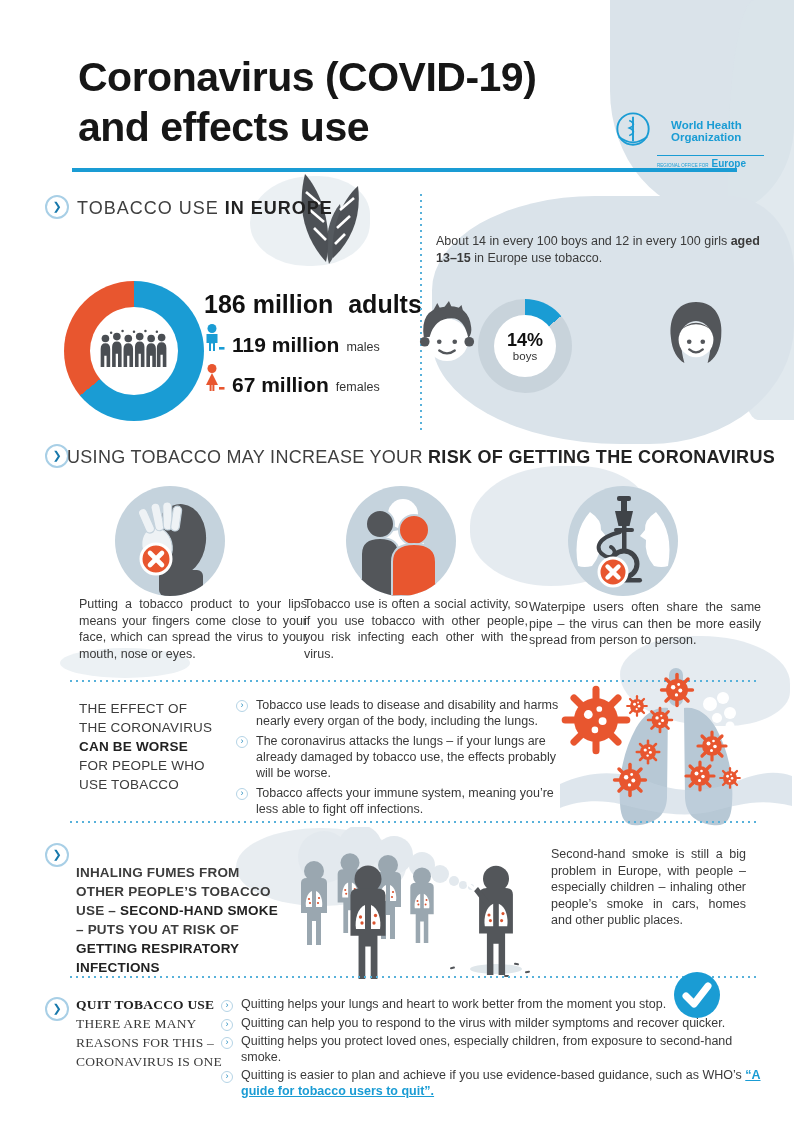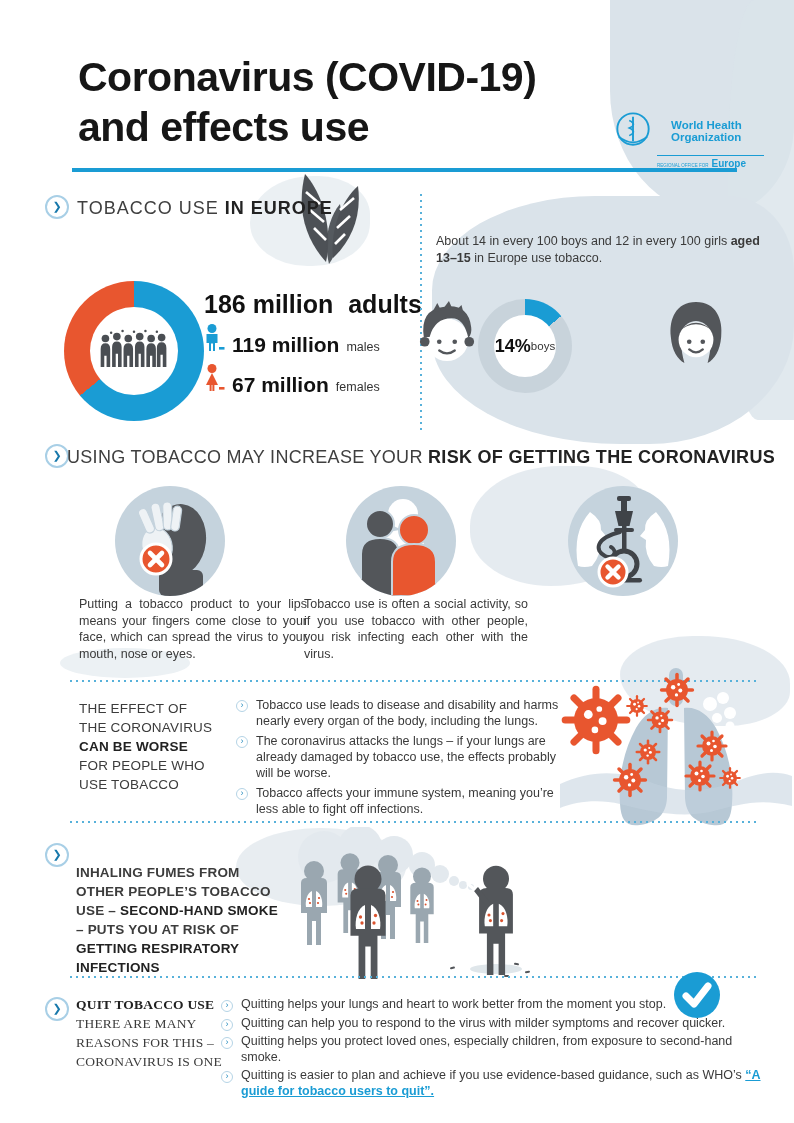--- a/index.html
+++ b/index.html
@@ -22,21 +22,21 @@
   .chev{position:absolute;width:20px;height:20px;border:2px solid #a8cfe6;border-radius:50%;
         color:#1778ab;font-size:11px;font-weight:700;text-align:center;line-height:19px;background:#fff;}
   
   .shead{position:absolute;font-size:18px;color:#3f3f3f;letter-spacing:0.8px;}
   .shead b{color:#222;}
   
   .para{position:absolute;font-size:12.5px;line-height:16.5px;color:#3a3a3a;}
   .just{text-align:justify;}
   
   .donut{position:absolute;border-radius:50%;}
-  .hole{position:absolute;background:#fff;border-radius:50%;display:flex;flex-direction:row;
+  .hole{position:absolute;background:#fff;border-radius:50%;display:flex;flex-direction:column;
         align-items:center;justify-content:center;}
   .stat-total{position:absolute;left:204px;top:290px;font-size:25px;font-weight:700;color:#111;}
   .stat-total .lbl{margin-left:15px;}
   .stat-row{position:absolute;display:flex;align-items:flex-end;gap:7px;}
   .stat-row .v{font-size:21px;font-weight:700;color:#111;line-height:22px;}
   .stat-row .u{font-size:12.5px;color:#333;padding-bottom:2px;}
   .vdot{position:absolute;left:420px;top:194px;width:2px;height:240px;
         background:repeating-linear-gradient(180deg,#57b1da 0 2px,transparent 2px 6px);}
   .hdot{position:absolute;left:70px;width:688px;height:2px;
         background:repeating-linear-gradient(90deg,#57b1da 0 2px,transparent 2px 6px);}
@@ -310,20 +310,21 @@
       <circle cx="45" cy="86" r="14" fill="#e8562f" stroke="#fff" stroke-width="3"></circle>
       <g stroke="#fff" stroke-width="4.4" stroke-linecap="round">
         <line x1="39.5" y1="80.5" x2="50.5" y2="91.5"></line>
           <line x1="50.5" y1="80.5" x2="39.5" y2="91.5"></line>
       </g>
     </svg>
   </div>
 
   <div class="para just" style="left:79px;top:596px;width:228px;">Putting a tobacco product to your lips means your fingers come close to your face, which can spread the virus to your mouth, nose or eyes.</div>
   <div class="para just" style="left:304px;top:596px;width:224px;">Tobacco use is often a social activity, so if you use tobacco with other people, you risk infecting each other with the virus.</div>
+  <div class="para just" style="left:529px;top:599px;width:232px;">Waterpipe users often share the same pipe – the virus can then be more easily spread from person to person.</div>
 
   <div class="hdot" style="top:680px;"></div>
 
   <div class="hblock" style="left:79px;top:699px;width:160px;">
     <div>THE EFFECT OF</div>
     <div>THE CORONAVIRUS</div>
     <b>CAN BE WORSE</b>
     <div>FOR PEOPLE WHO</div>
     <div>USE TOBACCO</div>
   </div>
@@ -448,20 +449,21 @@
       <line x1="192" y1="62" x2="186" y2="57" stroke="#fff" stroke-width="3" stroke-linecap="round"></line>
       <g fill="#53565a">
         <rect x="168" y="140" width="5" height="2" rx="1" transform="rotate(-12 170 141)"></rect>
         <rect x="232" y="136" width="5" height="2" rx="1" transform="rotate(10 234 137)"></rect>
         <rect x="243" y="144" width="5" height="2" rx="1" transform="rotate(-8 245 145)"></rect>
         <rect x="222" y="148" width="5" height="2" rx="1"></rect>
       </g>
     </svg>
   </div>
 
+  <div class="para just" style="left:551px;top:846px;width:195px;">Second-hand smoke is still a big problem in Europe, with people – especially children – inhaling other people’s smoke in cars, homes and other public places.</div>
 
   <div class="hdot" style="top:976px;"></div>
 
   <div class="chev" style="left:45px;top:997px;">❯</div>
   <div class="hblock" style="left:76px;top:995px;width:175px;font-family:Liberation Serif, serif;">
     <b>QUIT TOBACCO USE</b>
     <div>THERE ARE MANY</div>
     <div>REASONS FOR THIS –</div>
     <div>CORONAVIRUS IS ONE</div>
   </div>

